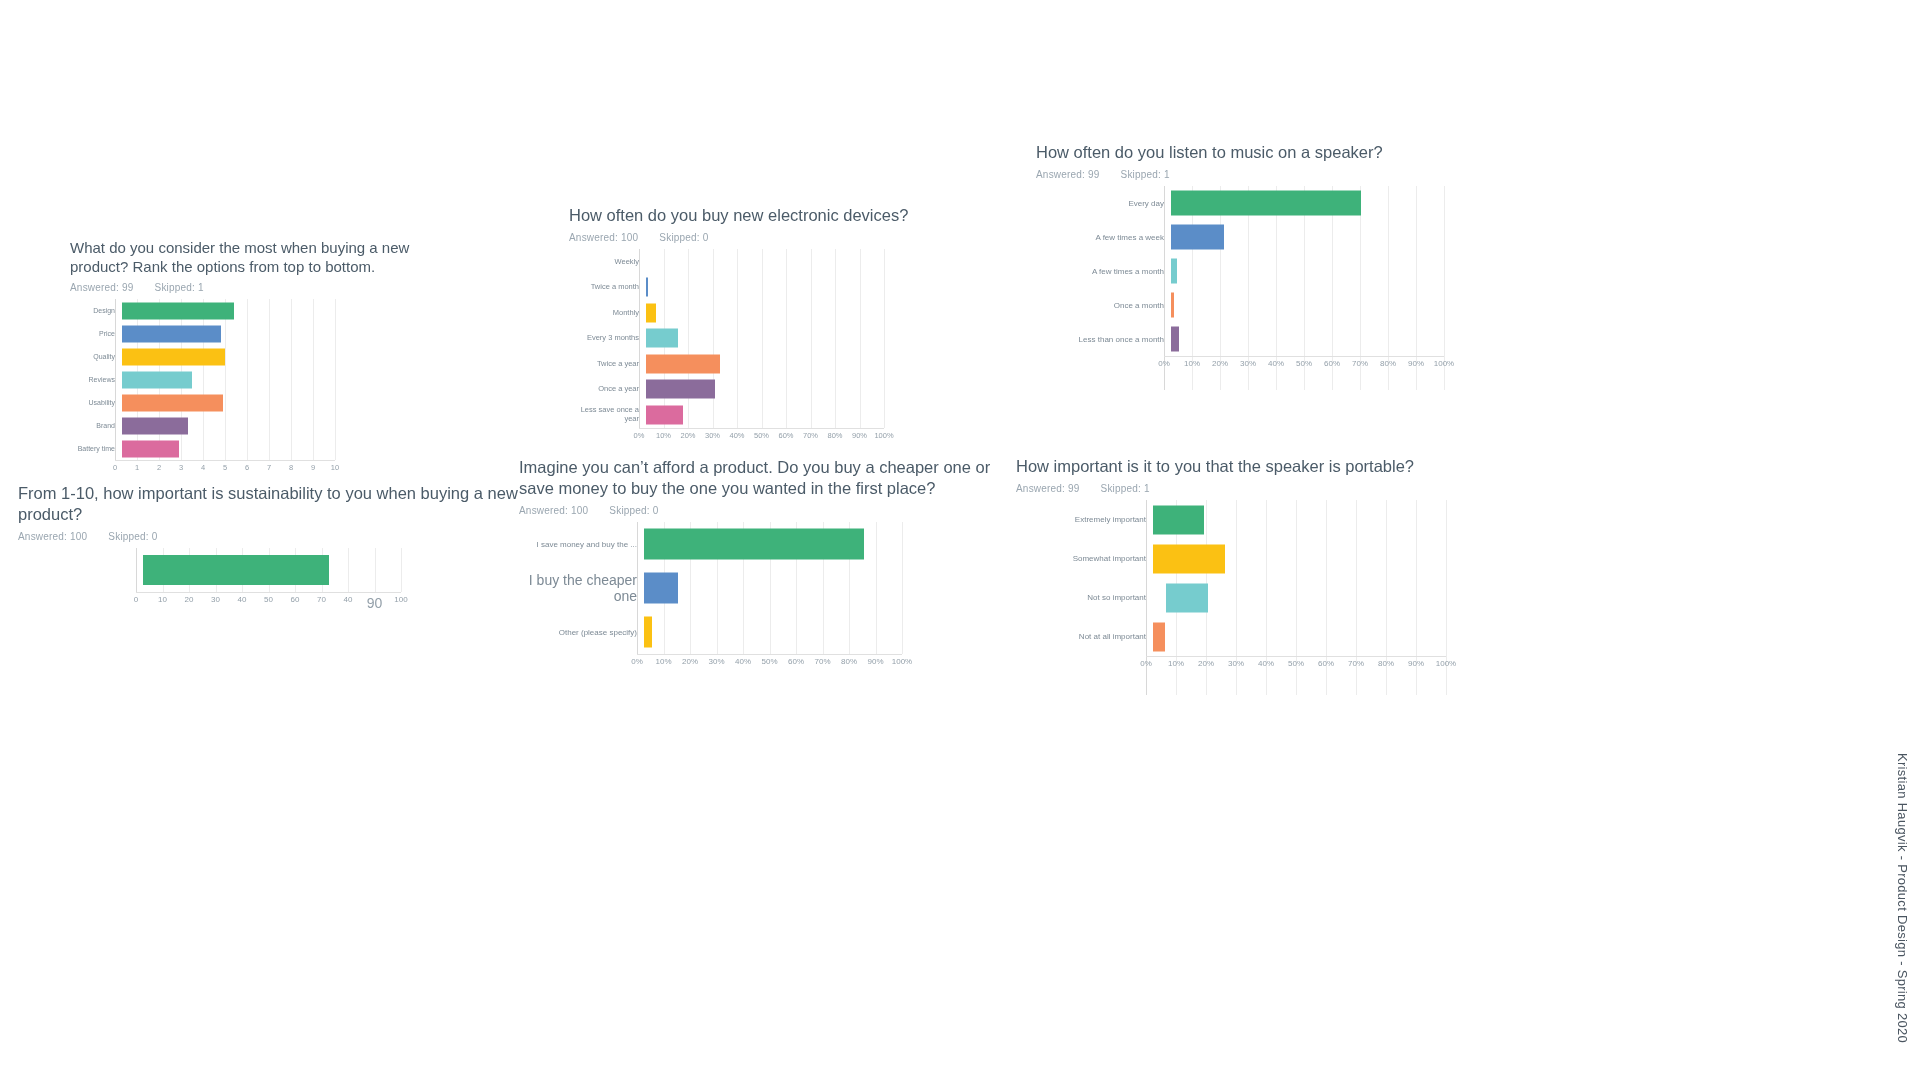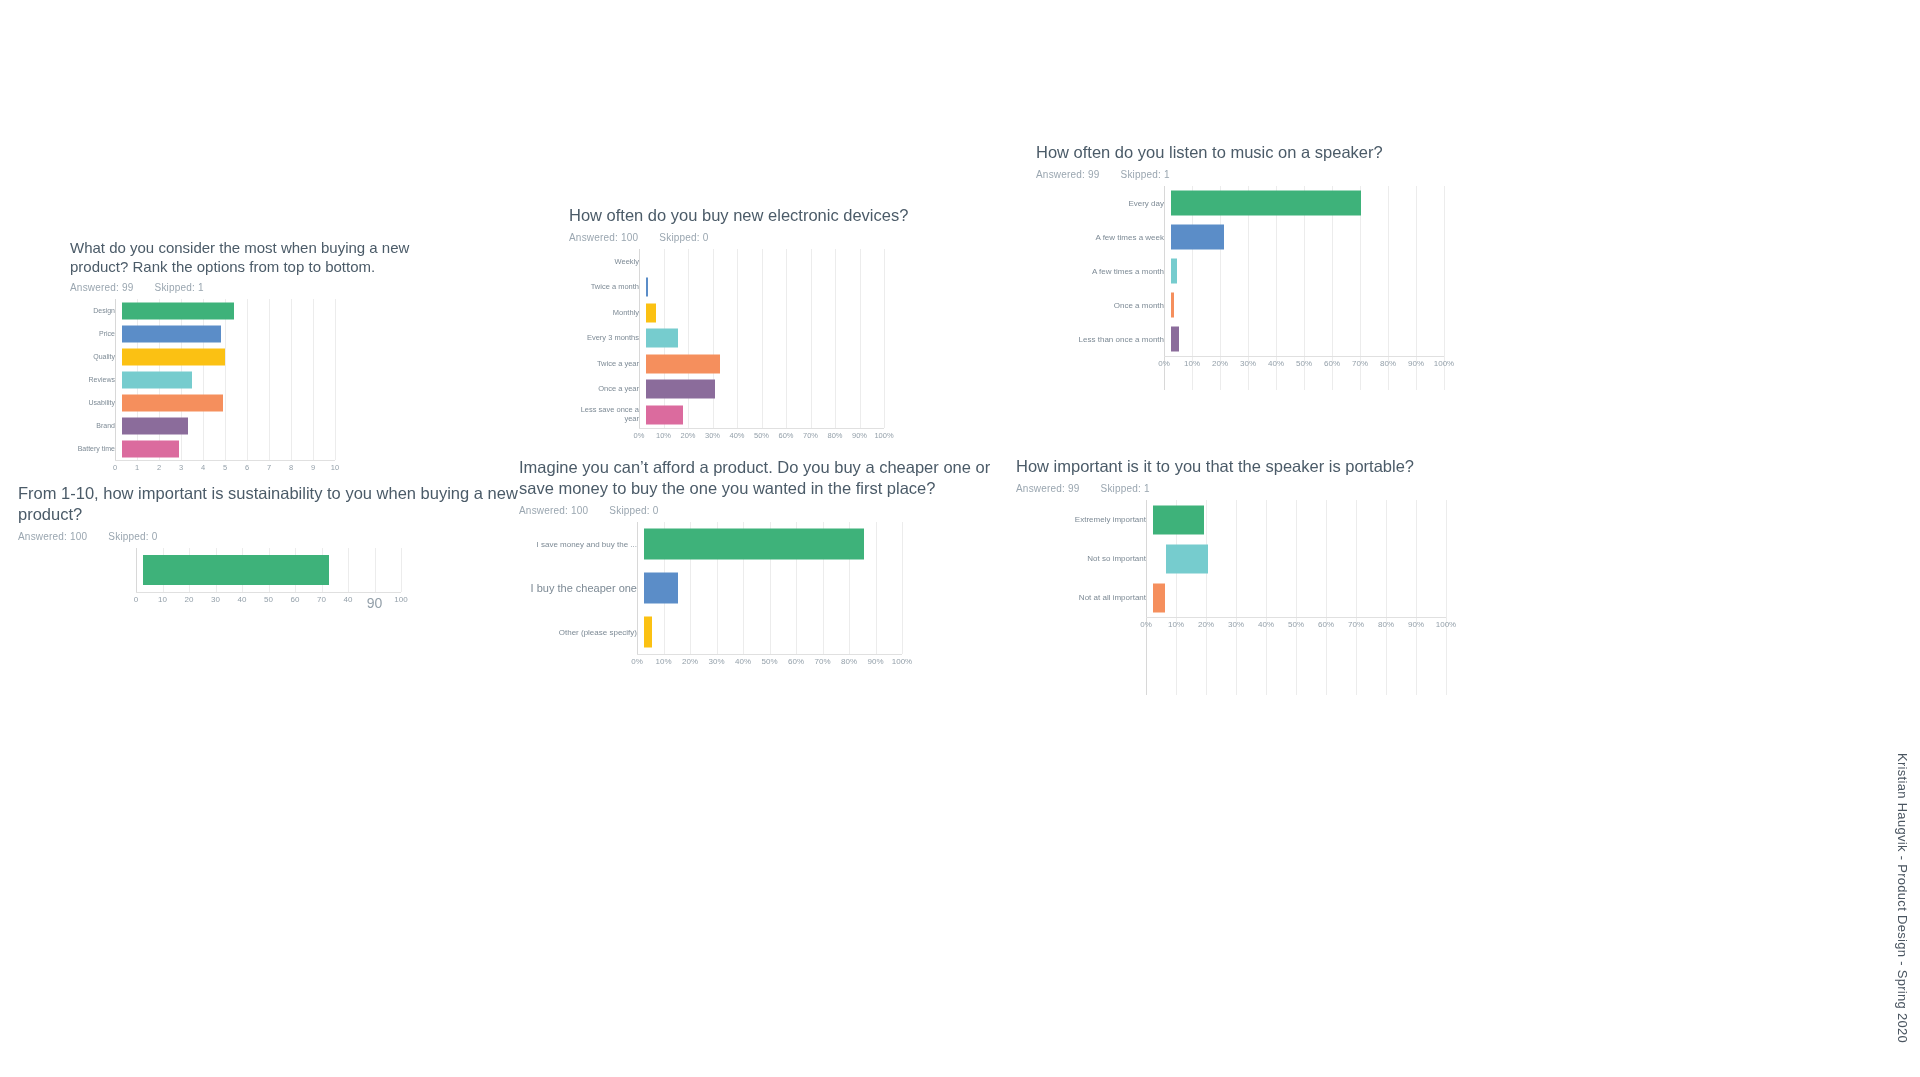--- a/index.html
+++ b/index.html
@@ -292,21 +292,21 @@
             <div class="gline" style="left: 238.5px;"></div>
             <div class="gline" style="left: 265px;"></div>
           </div>
           <div class="row" style="height: 44px;">
             <div class="cat" style="width: 118px; font-size: 8px;">I save money and buy the ...</div>
             <div class="track" style="width: 265px; height: 44px;">
               <div class="bar" style="height: 31px; background: rgb(62, 178, 122); width: 219.95px;"></div>
             </div>
           </div>
           <div class="row" style="height: 44px;">
-            <div class="cat" style="width: 118px; font-size: 11px;">I buy the cheaper one</div>
+            <div class="cat" style="width: 118px; font-size: 14px;">I buy the cheaper one</div>
             <div class="track" style="width: 265px; height: 44px;">
               <div class="bar" style="height: 31px; background: rgb(91, 141, 200); width: 34.45px;"></div>
             </div>
           </div>
           <div class="row" style="height: 44px;">
             <div class="cat" style="width: 118px; font-size: 8px;">Other (please specify)</div>
             <div class="track" style="width: 265px; height: 44px;">
               <div class="bar" style="height: 31px; background: rgb(251, 193, 19); width: 7.95px;"></div>
             </div>
           </div>
@@ -417,20 +417,26 @@
             <div class="gline" style="left: 240px;"></div>
             <div class="gline" style="left: 270px;"></div>
             <div class="gline" style="left: 300px;"></div>
           </div>
           <div class="row" style="height: 39px;">
             <div class="cat" style="width: 130px; font-size: 8px;">Extremely important</div>
             <div class="track" style="width: 300px; height: 39px;">
               <div class="bar" style="height: 29px; background: rgb(62, 178, 122); width: 51px;"></div>
             </div>
           </div>
+          <div class="row" style="height: 39px;">
+            <div class="cat" style="width: 130px; font-size: 8px;">Somewhat important</div>
+            <div class="track" style="width: 300px; height: 39px;">
+              <div class="bar" style="height: 29px; background: rgb(251, 193, 19); width: 72px;"></div>
+            </div>
+          </div>
           <div class="row" style="height: 39px; gap: 13px;">
             <div class="cat" style="width: 130px; font-size: 8px;">Not so important</div>
             <div class="track" style="width: 300px; height: 39px;">
               <div class="bar" style="height: 29px; background: rgb(118, 204, 206); width: 42px;"></div>
             </div>
           </div>
           <div class="row" style="height: 39px;">
             <div class="cat" style="width: 130px; font-size: 8px;">Not at all important</div>
             <div class="track" style="width: 300px; height: 39px;">
               <div class="bar" style="height: 29px; background: rgb(245, 143, 93); width: 12px;"></div>

